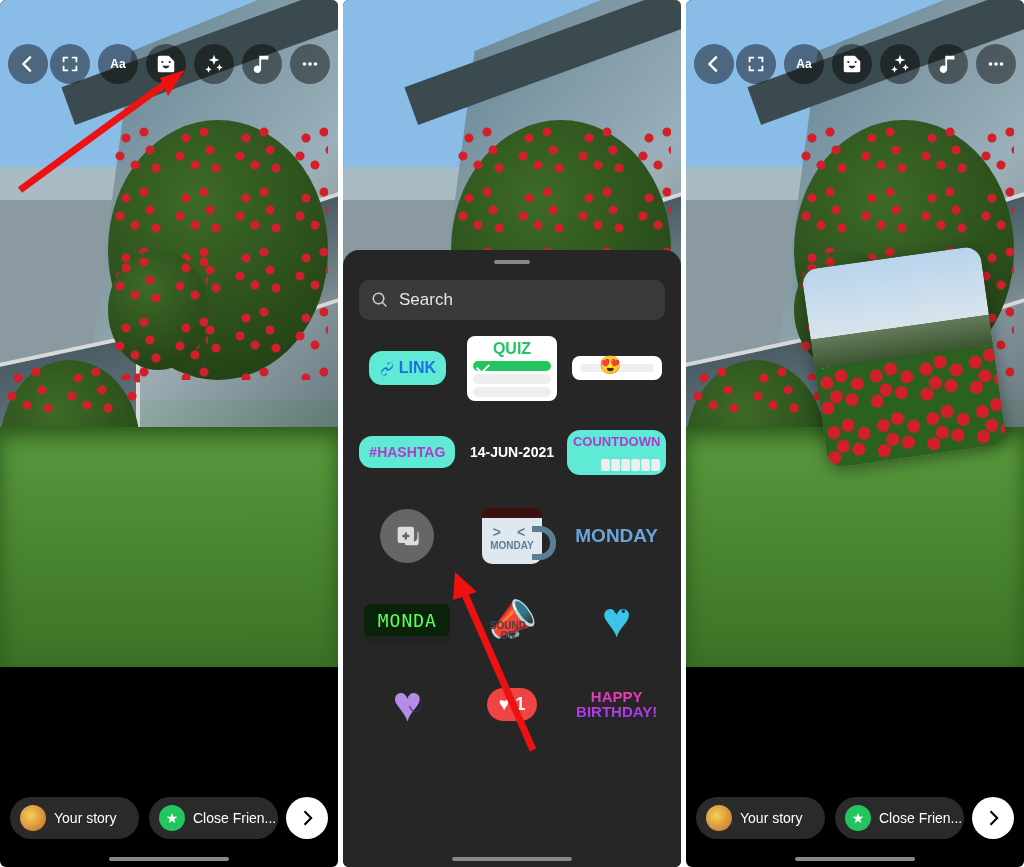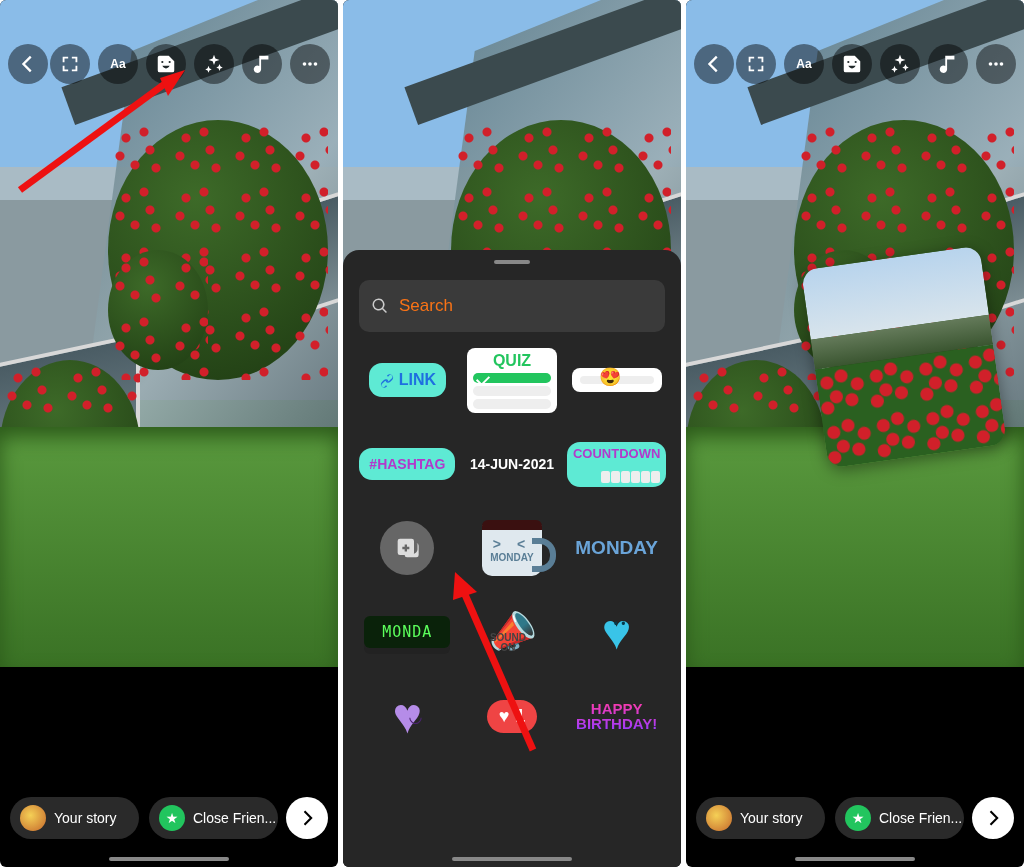--- a/index.html
+++ b/index.html
@@ -34,21 +34,21 @@
   .chip{flex:1;height:42px;border-radius:22px;background:#2a2a2a;display:flex;align-items:center;gap:8px;padding:0 10px;color:#fff;font-size:14px;white-space:nowrap;overflow:hidden}
   .chip .dot{width:26px;height:26px;border-radius:50%;flex-shrink:0}
   .chip .dot.story{background:radial-gradient(circle at 40% 40%,#f5d056,#c4672b)}
   .chip .dot.close{background:#22c55e;display:flex;align-items:center;justify-content:center}
   .chip .dot.close::after{content:"★";color:#fff;font-size:14px}
   .next{position:absolute;right:10px;bottom:28px;width:42px;height:42px;border-radius:50%;background:#fff;display:flex;align-items:center;justify-content:center;font-size:22px}
   .homebar{position:absolute;bottom:6px;left:50%;transform:translateX(-50%);width:120px;height:4px;border-radius:3px;background:#888}
   
   .sheet{position:absolute;left:0;right:0;bottom:0;top:250px;background:#262626;border-radius:16px 16px 0 0;padding:10px 16px 16px;display:flex;flex-direction:column;gap:16px}
   .handle{width:36px;height:4px;background:#888;border-radius:2px;margin:0 auto}
-  .search{display:flex;align-items:center;gap:10px;background:#3a3a3a;border-radius:10px;height:52px;padding:0 12px;color:#f97316;font-size:17px}
+  .search{display:flex;align-items:center;gap:10px;background:#3a3a3a;border-radius:10px;height:40px;padding:0 12px;color:#e5e5e5;font-size:17px}
   .search svg{width:18px;height:18px;fill:#ccc}
   .grid{display:grid;grid-template-columns:repeat(3,1fr);gap:20px 8px;align-items:center;justify-items:center}
   .stk{display:flex;align-items:center;justify-content:center;width:94px;height:64px}
   .pill{background:#5eead4;border-radius:13px;padding:8px 10px;font-weight:800;font-size:16px;display:flex;align-items:flex-end;gap:4px}
   .pill.link{color:#1e6fe0}
   .pill.hash{color:#b23acb;font-size:14px}
   .pill.cd{flex-direction:column;padding:4px 6px;gap:10px}
   .pill.cd .t{color:#b23acb;font-size:13px;font-weight:800}
   .pill.cd .boxes{display:flex;gap:1px}
   .pill.cd .boxes span{width:9px;height:12px;background:#eee;border-radius:2px}
@@ -61,21 +61,21 @@
   .emoji-s .track{height:8px;background:#eee;border-radius:4px;position:relative}
   .emoji-s .track::after{content:"😍";position:absolute;left:20px;top:-10px;font-size:18px}
   .date{color:#fff;font-weight:800;font-size:14px}
   .gallery{width:54px;height:54px;border-radius:50%;background:#666;display:flex;align-items:center;justify-content:center}
   .gallery svg{width:28px;height:28px;fill:#ddd}
   .mug{width:60px;height:56px;background:#dfe8ee;border-radius:6px 6px 10px 10px;position:relative;border-top:10px solid #3a1010}
   .mug::before{content:"";position:absolute;right:-14px;top:8px;width:18px;height:22px;border:6px solid #5a7e96;border-left:none;border-radius:0 16px 16px 0}
   .mug .face{position:absolute;inset:6px;display:flex;flex-direction:column;align-items:center;font-size:10px;color:#5a7e96;font-weight:800}
   .mug .face .eyes{font-size:14px;letter-spacing:6px}
   .monday{color:#6aa4d8;font-weight:800;font-size:19px;letter-spacing:0}
-  .clock{width:86px;height:32px;background:#0a220a;border-radius:6px;display:flex;align-items:center;justify-content:center;color:#5cff5c;font-family:monospace;font-size:15px;letter-spacing:1px;box-shadow:0 6px 0 #222}
+  .clock{width:86px;height:32px;background:#0a220a;border-radius:6px;display:flex;align-items:center;justify-content:center;color:#5cff5c;font-family:monospace;font-size:18px;letter-spacing:1px;box-shadow:0 6px 0 #222}
   .mega{font-size:40px;transform:rotate(-15deg)}
   .mega .snd{position:absolute;font-size:10px;font-weight:800;color:#444;transform:rotate(15deg) translate(-6px,-24px);text-align:center;line-height:1}
   .heart{font-size:50px}
   .heart.b{color:#39c4e8;position:relative}
   .heart.b::after{content:"• •";position:absolute;top:14px;left:12px;font-size:12px;color:#06394a}
   .heart.p{color:#b58ce8;position:relative}
   .heart.p::after{content:"◡";position:absolute;top:20px;left:16px;font-size:16px;color:#4a2470}
   .like{background:#ef4444;border-radius:20px;padding:6px 12px;display:flex;align-items:center;gap:6px;color:#fff;font-weight:700;font-size:18px}
   .hb{font-weight:900;font-size:15px;background:linear-gradient(#ff3ba7,#9b3bff);-webkit-background-clip:text;background-clip:text;color:transparent;text-align:center;line-height:1}
   

